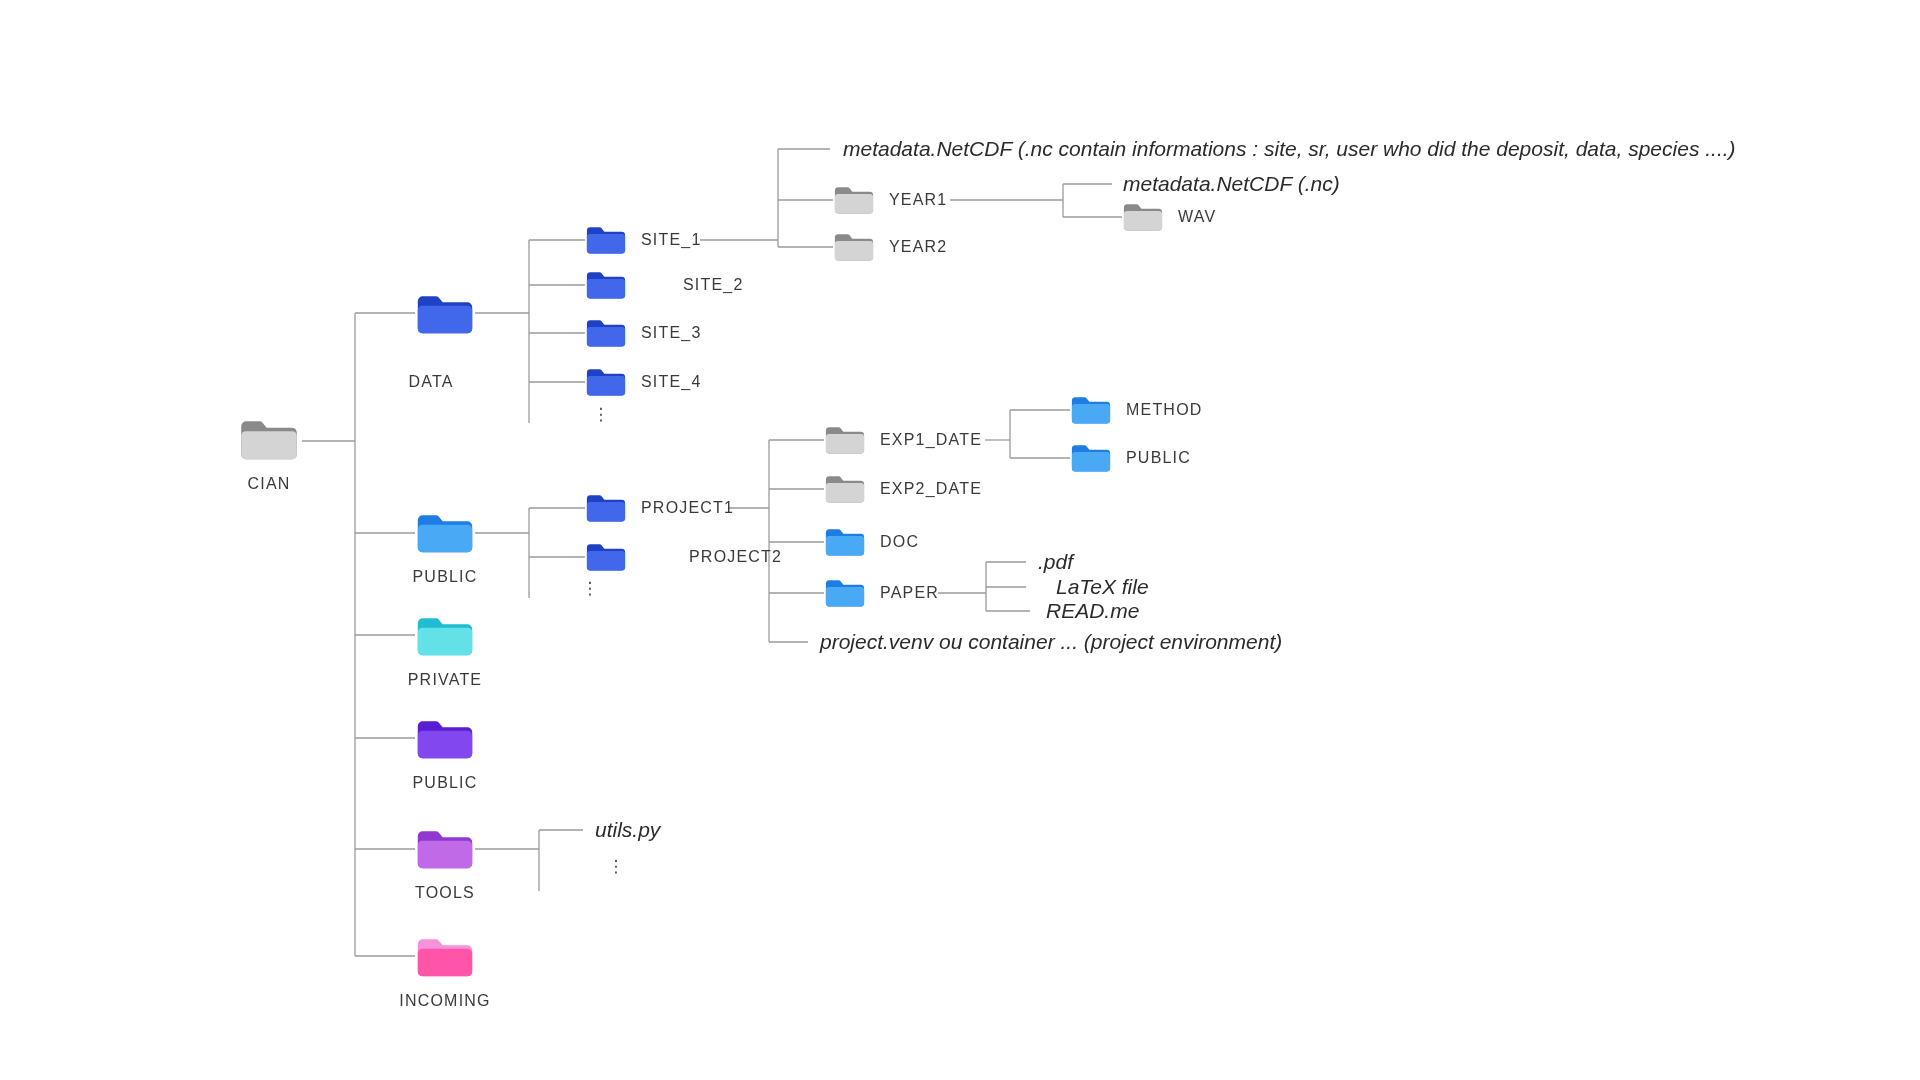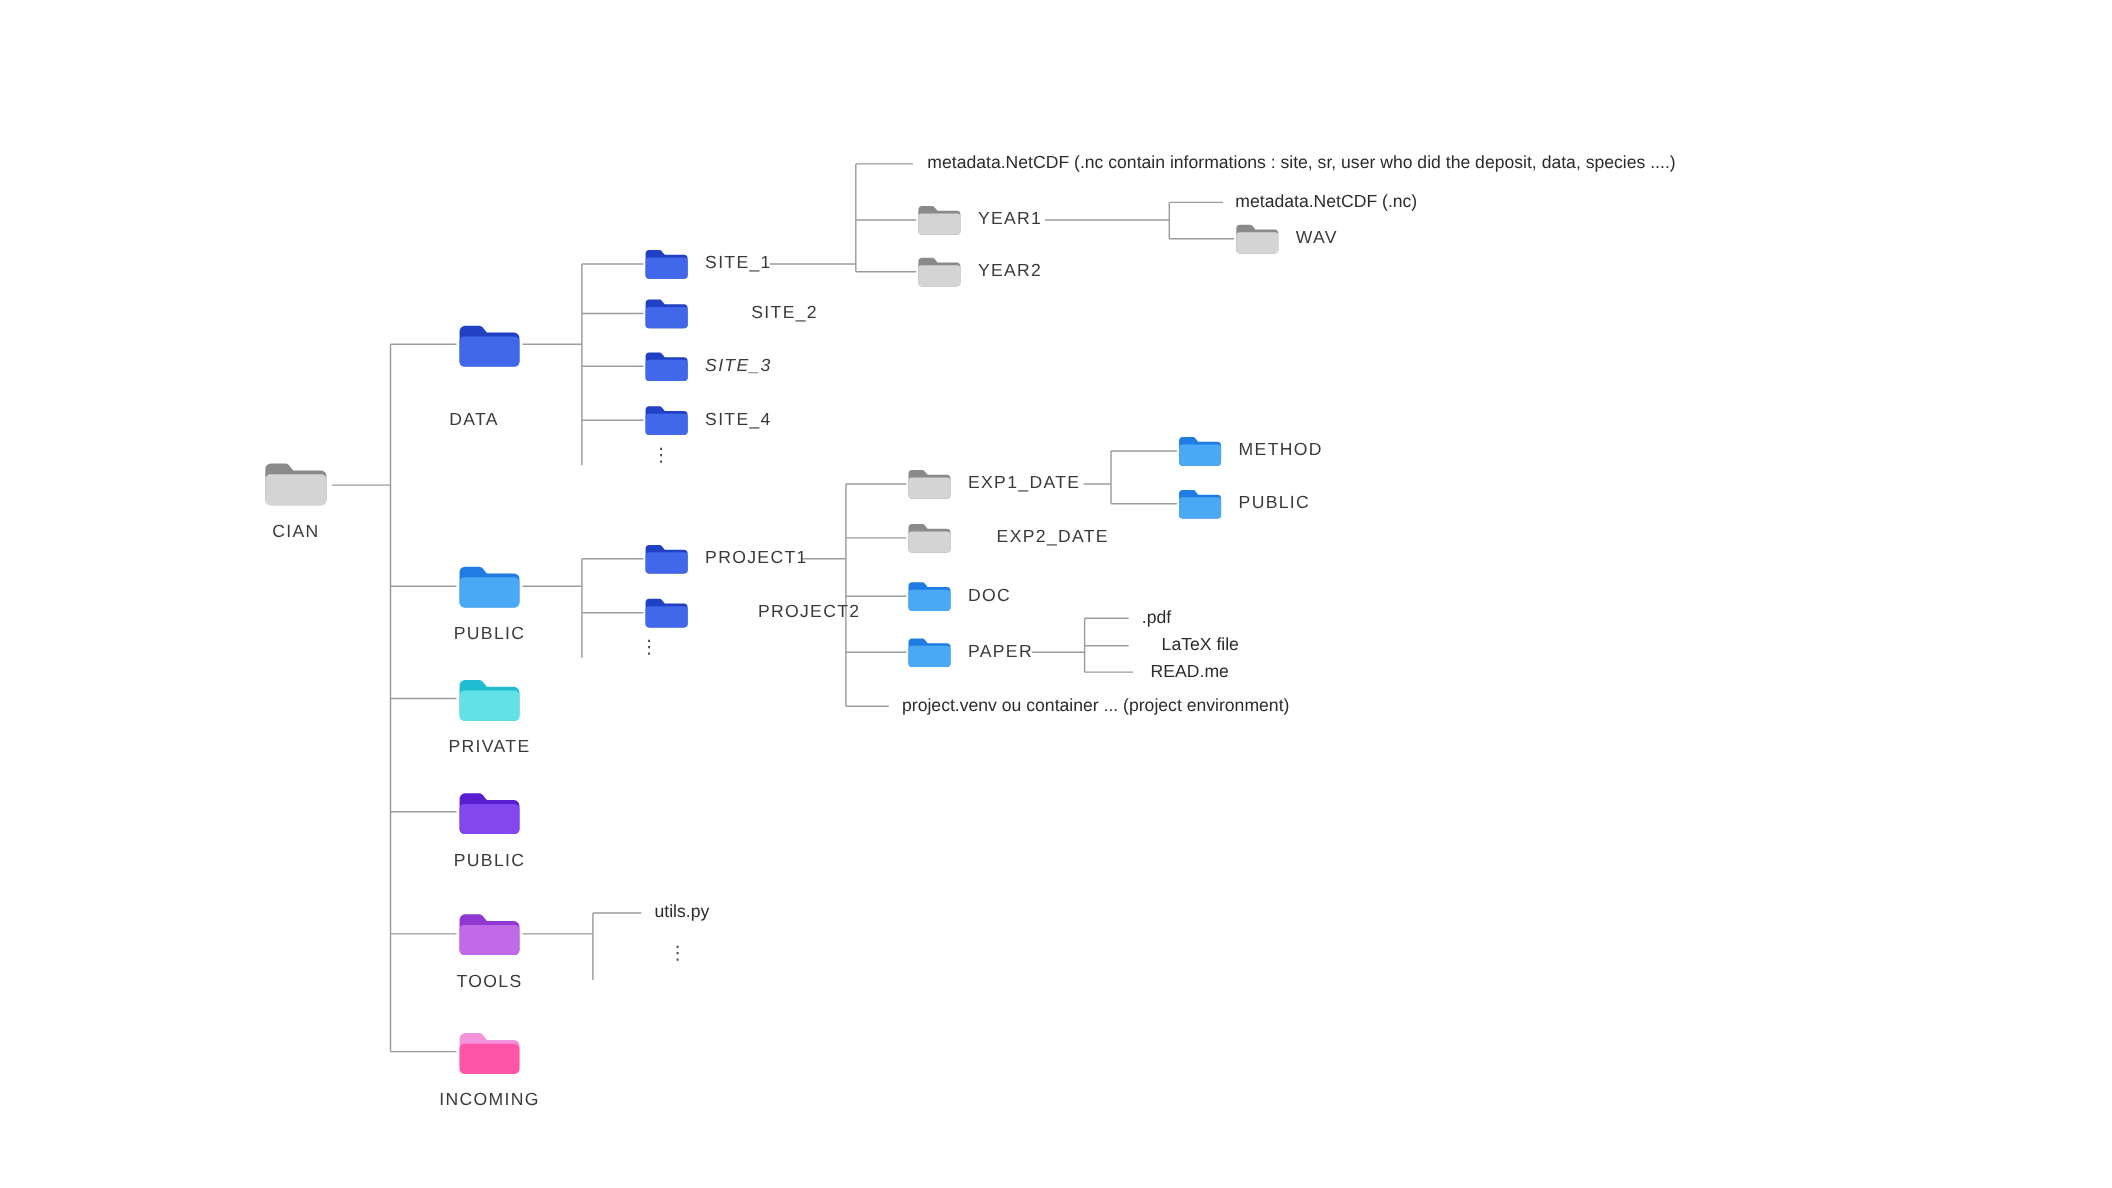--- a/index.html
+++ b/index.html
@@ -3,21 +3,21 @@
 <meta charset="utf-8">
 <style>
   html,body{margin:0;padding:0;background:#ffffff;}
   body{font-family:"Liberation Sans", sans-serif;}
   #stage{position:relative;width:1920px;height:1080px;background:var(--bg,#fff);overflow:hidden;}
   #connector-layer{position:absolute;left:0;top:0;width:1920px;height:1080px;}
   #connector-layer line{stroke:var(--line-color,#9b9b9b);stroke-width:1.3;}
   .folder-icon{position:absolute;}
   .folder-icon svg{display:block;}
   .folder-label{position:absolute;font-size:16px;letter-spacing:1.2px;color:var(--label-color,#3a3a3a);line-height:20px;white-space:nowrap;}
-  .annotation{position:absolute;font-size:16px;color:var(--annotation-color,#2b2b2b);line-height:22px;white-space:nowrap;text-align:right;}
+  .annotation{position:absolute;font-style:italic;font-size:21px;color:var(--annotation-color,#2b2b2b);line-height:22px;white-space:nowrap;text-align:right;}
   .ellipsis{position:absolute;font-size:17px;color:#4a4a4a;line-height:17px;}
 </style>
 </head>
 <body>
 
 <div id="stage" style="--bg: #ffffff; --line-color: #9b9b9b; --label-color: #3a3a3a; --annotation-color: #2b2b2b;">
   <svg id="connector-layer" xmlns="http://www.w3.org/2000/svg">
       <line x1="302" y1="441" x2="355" y2="441"></line>
       <line x1="355" y1="313" x2="355" y2="956"></line>
       <line x1="355" y1="313" x2="415" y2="313"></line>
@@ -127,21 +127,21 @@
         <rect fill="#4168ea" x="2" y="12.8" width="44" height="22.2" rx="3.6"></rect>
       </svg>
     </div>
     <div class="folder-label" style="left: 641px; top: 274.5px; margin-left: 42px;">SITE_2</div>
     <div class="folder-icon" style="left: 585px; top: 316px; width: 42px; height: 33px;">
       <svg width="42" height="33" viewBox="0 0 48 38" xmlns="http://www.w3.org/2000/svg">
         <path fill="#2141c4" d="M2 31V9a4 4 0 0 1 4-4h10.6a3 3 0 0 1 2.3 1.1l3.2 3.9H42a4 4 0 0 1 4 4V31a4 4 0 0 1-4 4H6a4 4 0 0 1-4-4Z"></path>
         <rect fill="#4168ea" x="2" y="12.8" width="44" height="22.2" rx="3.6"></rect>
       </svg>
     </div>
-    <div class="folder-label" style="left: 641px; top: 322.5px; font-style: italic;">SITE_3</div>
+    <div class="folder-label" style="left: 641px; top: 322.5px;">SITE_3</div>
     <div class="folder-icon" style="left: 585px; top: 365px; width: 42px; height: 33px;">
       <svg width="42" height="33" viewBox="0 0 48 38" xmlns="http://www.w3.org/2000/svg">
         <path fill="#2141c4" d="M2 31V9a4 4 0 0 1 4-4h10.6a3 3 0 0 1 2.3 1.1l3.2 3.9H42a4 4 0 0 1 4 4V31a4 4 0 0 1-4 4H6a4 4 0 0 1-4-4Z"></path>
         <rect fill="#4168ea" x="2" y="12.8" width="44" height="22.2" rx="3.6"></rect>
       </svg>
     </div>
     <div class="folder-label" style="left: 641px; top: 371.5px;">SITE_4</div>
     <div class="folder-icon" style="left: 585px; top: 491px; width: 42px; height: 33px;">
       <svg width="42" height="33" viewBox="0 0 48 38" xmlns="http://www.w3.org/2000/svg">
         <path fill="#2141c4" d="M2 31V9a4 4 0 0 1 4-4h10.6a3 3 0 0 1 2.3 1.1l3.2 3.9H42a4 4 0 0 1 4 4V31a4 4 0 0 1-4 4H6a4 4 0 0 1-4-4Z"></path>
@@ -183,21 +183,21 @@
         <rect fill="#d4d4d4" x="2" y="12.8" width="44" height="22.2" rx="3.6"></rect>
       </svg>
     </div>
     <div class="folder-label" style="left: 880px; top: 429.5px;">EXP1_DATE</div>
     <div class="folder-icon" style="left: 824px; top: 472px; width: 42px; height: 33px;">
       <svg width="42" height="33" viewBox="0 0 48 38" xmlns="http://www.w3.org/2000/svg">
         <path fill="#8a8a8a" d="M2 31V9a4 4 0 0 1 4-4h10.6a3 3 0 0 1 2.3 1.1l3.2 3.9H42a4 4 0 0 1 4 4V31a4 4 0 0 1-4 4H6a4 4 0 0 1-4-4Z"></path>
         <rect fill="#d4d4d4" x="2" y="12.8" width="44" height="22.2" rx="3.6"></rect>
       </svg>
     </div>
-    <div class="folder-label" style="left: 880px; top: 478.5px; margin-left: 26px;">EXP2_DATE</div>
+    <div class="folder-label" style="left: 880px; top: 478.5px;">EXP2_DATE</div>
     <div class="folder-icon" style="left: 824px; top: 525px; width: 42px; height: 33px;">
       <svg width="42" height="33" viewBox="0 0 48 38" xmlns="http://www.w3.org/2000/svg">
         <path fill="#1f7ce2" d="M2 31V9a4 4 0 0 1 4-4h10.6a3 3 0 0 1 2.3 1.1l3.2 3.9H42a4 4 0 0 1 4 4V31a4 4 0 0 1-4 4H6a4 4 0 0 1-4-4Z"></path>
         <rect fill="#4aa9f5" x="2" y="12.8" width="44" height="22.2" rx="3.6"></rect>
       </svg>
     </div>
     <div class="folder-label" style="left: 880px; top: 531.5px;">DOC</div>
     <div class="folder-icon" style="left: 824px; top: 576px; width: 42px; height: 33px;">
       <svg width="42" height="33" viewBox="0 0 48 38" xmlns="http://www.w3.org/2000/svg">
         <path fill="#1f7ce2" d="M2 31V9a4 4 0 0 1 4-4h10.6a3 3 0 0 1 2.3 1.1l3.2 3.9H42a4 4 0 0 1 4 4V31a4 4 0 0 1-4 4H6a4 4 0 0 1-4-4Z"></path>

